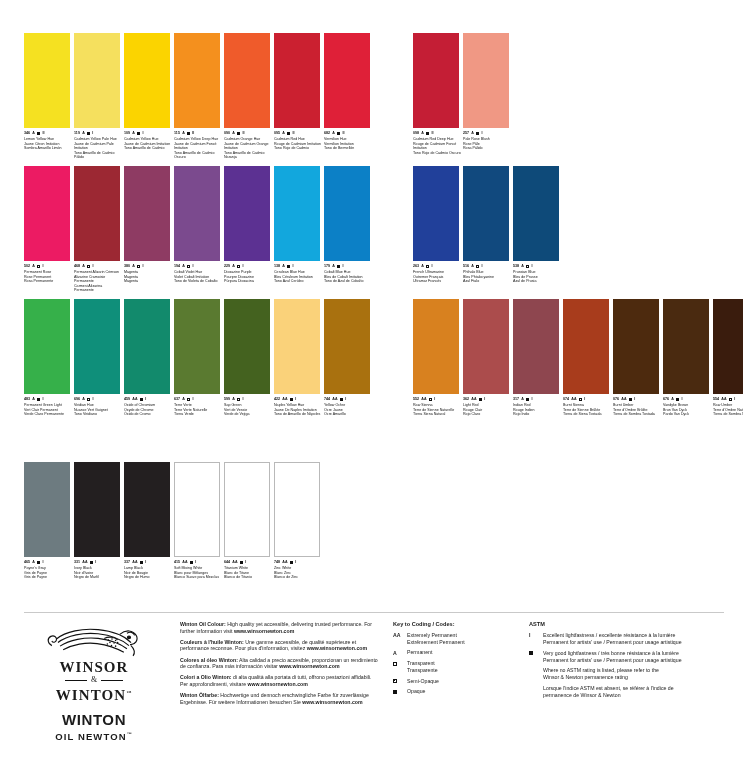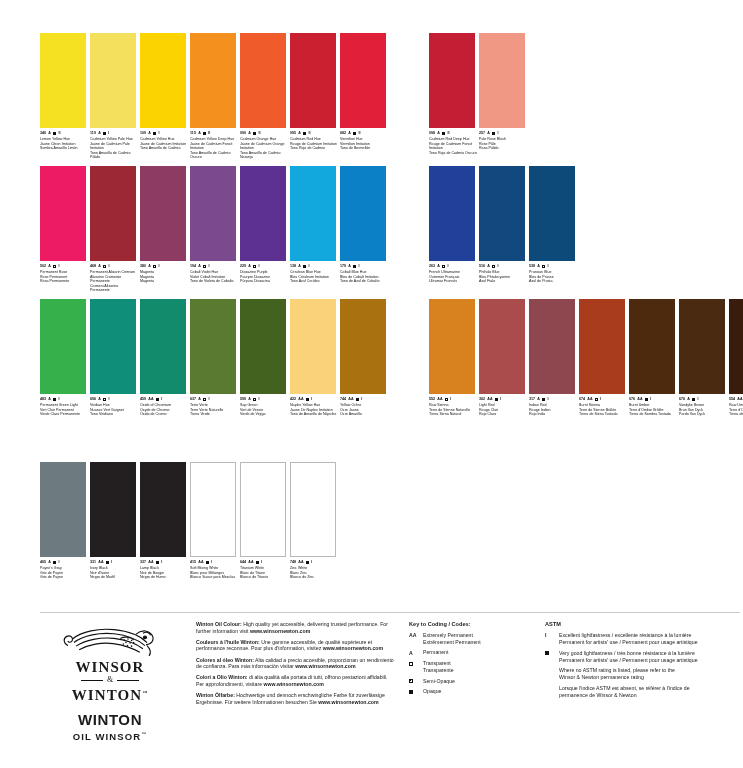--- a/index.html
+++ b/index.html
@@ -5,21 +5,21 @@
   * { margin:0; padding:0; box-sizing:border-box; }
   html,body{ background:#ffffff; }
   body{
     width:743px; height:768px;
     font-family:"Liberation Sans", sans-serif;
     color:#1b1b1b;
     position:relative;
     overflow:hidden;
   }
   #sheet{
-    position:absolute; left:16px; top:0; width:673px; height:768px;
+    position:absolute; left:0; top:0; width:673px; height:768px;
     background:#ffffff;
   }
 
   
   .row{
     position:absolute;
     display:flex;
     align-items:flex-start;
   }
   .group{ display:flex; }
@@ -845,21 +845,21 @@
             <circle cx="146" cy="38" r="1.5"></circle>
           <circle cx="126" cy="41" r="1.5"></circle>
             <circle cx="134" cy="44" r="1.5"></circle>
           <circle cx="142" cy="45" r="1.5"></circle>
         </g>
       </svg>
       <div class="wn-word">WINSOR</div>
       <div class="amp">&amp;</div>
       <div class="wn-word"><span>WINTON</span><span class="tm">™</span></div>
       <div class="winton">WINTON</div>
-      <div class="oilcolour"><span>OIL WINSOR</span><span class="tm">™</span></div>
+      <div class="oilcolour"><span>OIL NEWTON</span><span class="tm">™</span></div>
     </div>
 
     <div id="blurb">
         <p><b>Winton Oil Colour:</b><span> High quality yet accessible, delivering trusted performance. For further information visit </span><b>www.winsornewton.com</b></p>
         <p><b>Couleurs à l'huile Winton:</b><span> Une gamme accessible, de qualité supérieure et performance reconnue. Pour plus d'information, visitez </span><b>www.winsornewton.com</b></p>
         <p><b>Colores al óleo Winton:</b><span> Alta calidad a precio accesible, proporcionan un rendimiento de confianza. Para más información visitar </span><b>www.winsornewton.com</b></p>
         <p><b>Colori a Olio Winton:</b><span> di alta qualità alla portata di tutti, offrono pestazioni affidabili. Per approfondimenti, visitare </span><b>www.winsornewton.com</b></p>
         <p><b>Winton Ölfarbe:</b><span> Hochwertige und dennoch erschwingliche Farbe für zuverlässige Ergebnisse. Für weitere Informationen besuchen Sie </span><b>www.winsornewton.com</b></p>
       </div>
 

